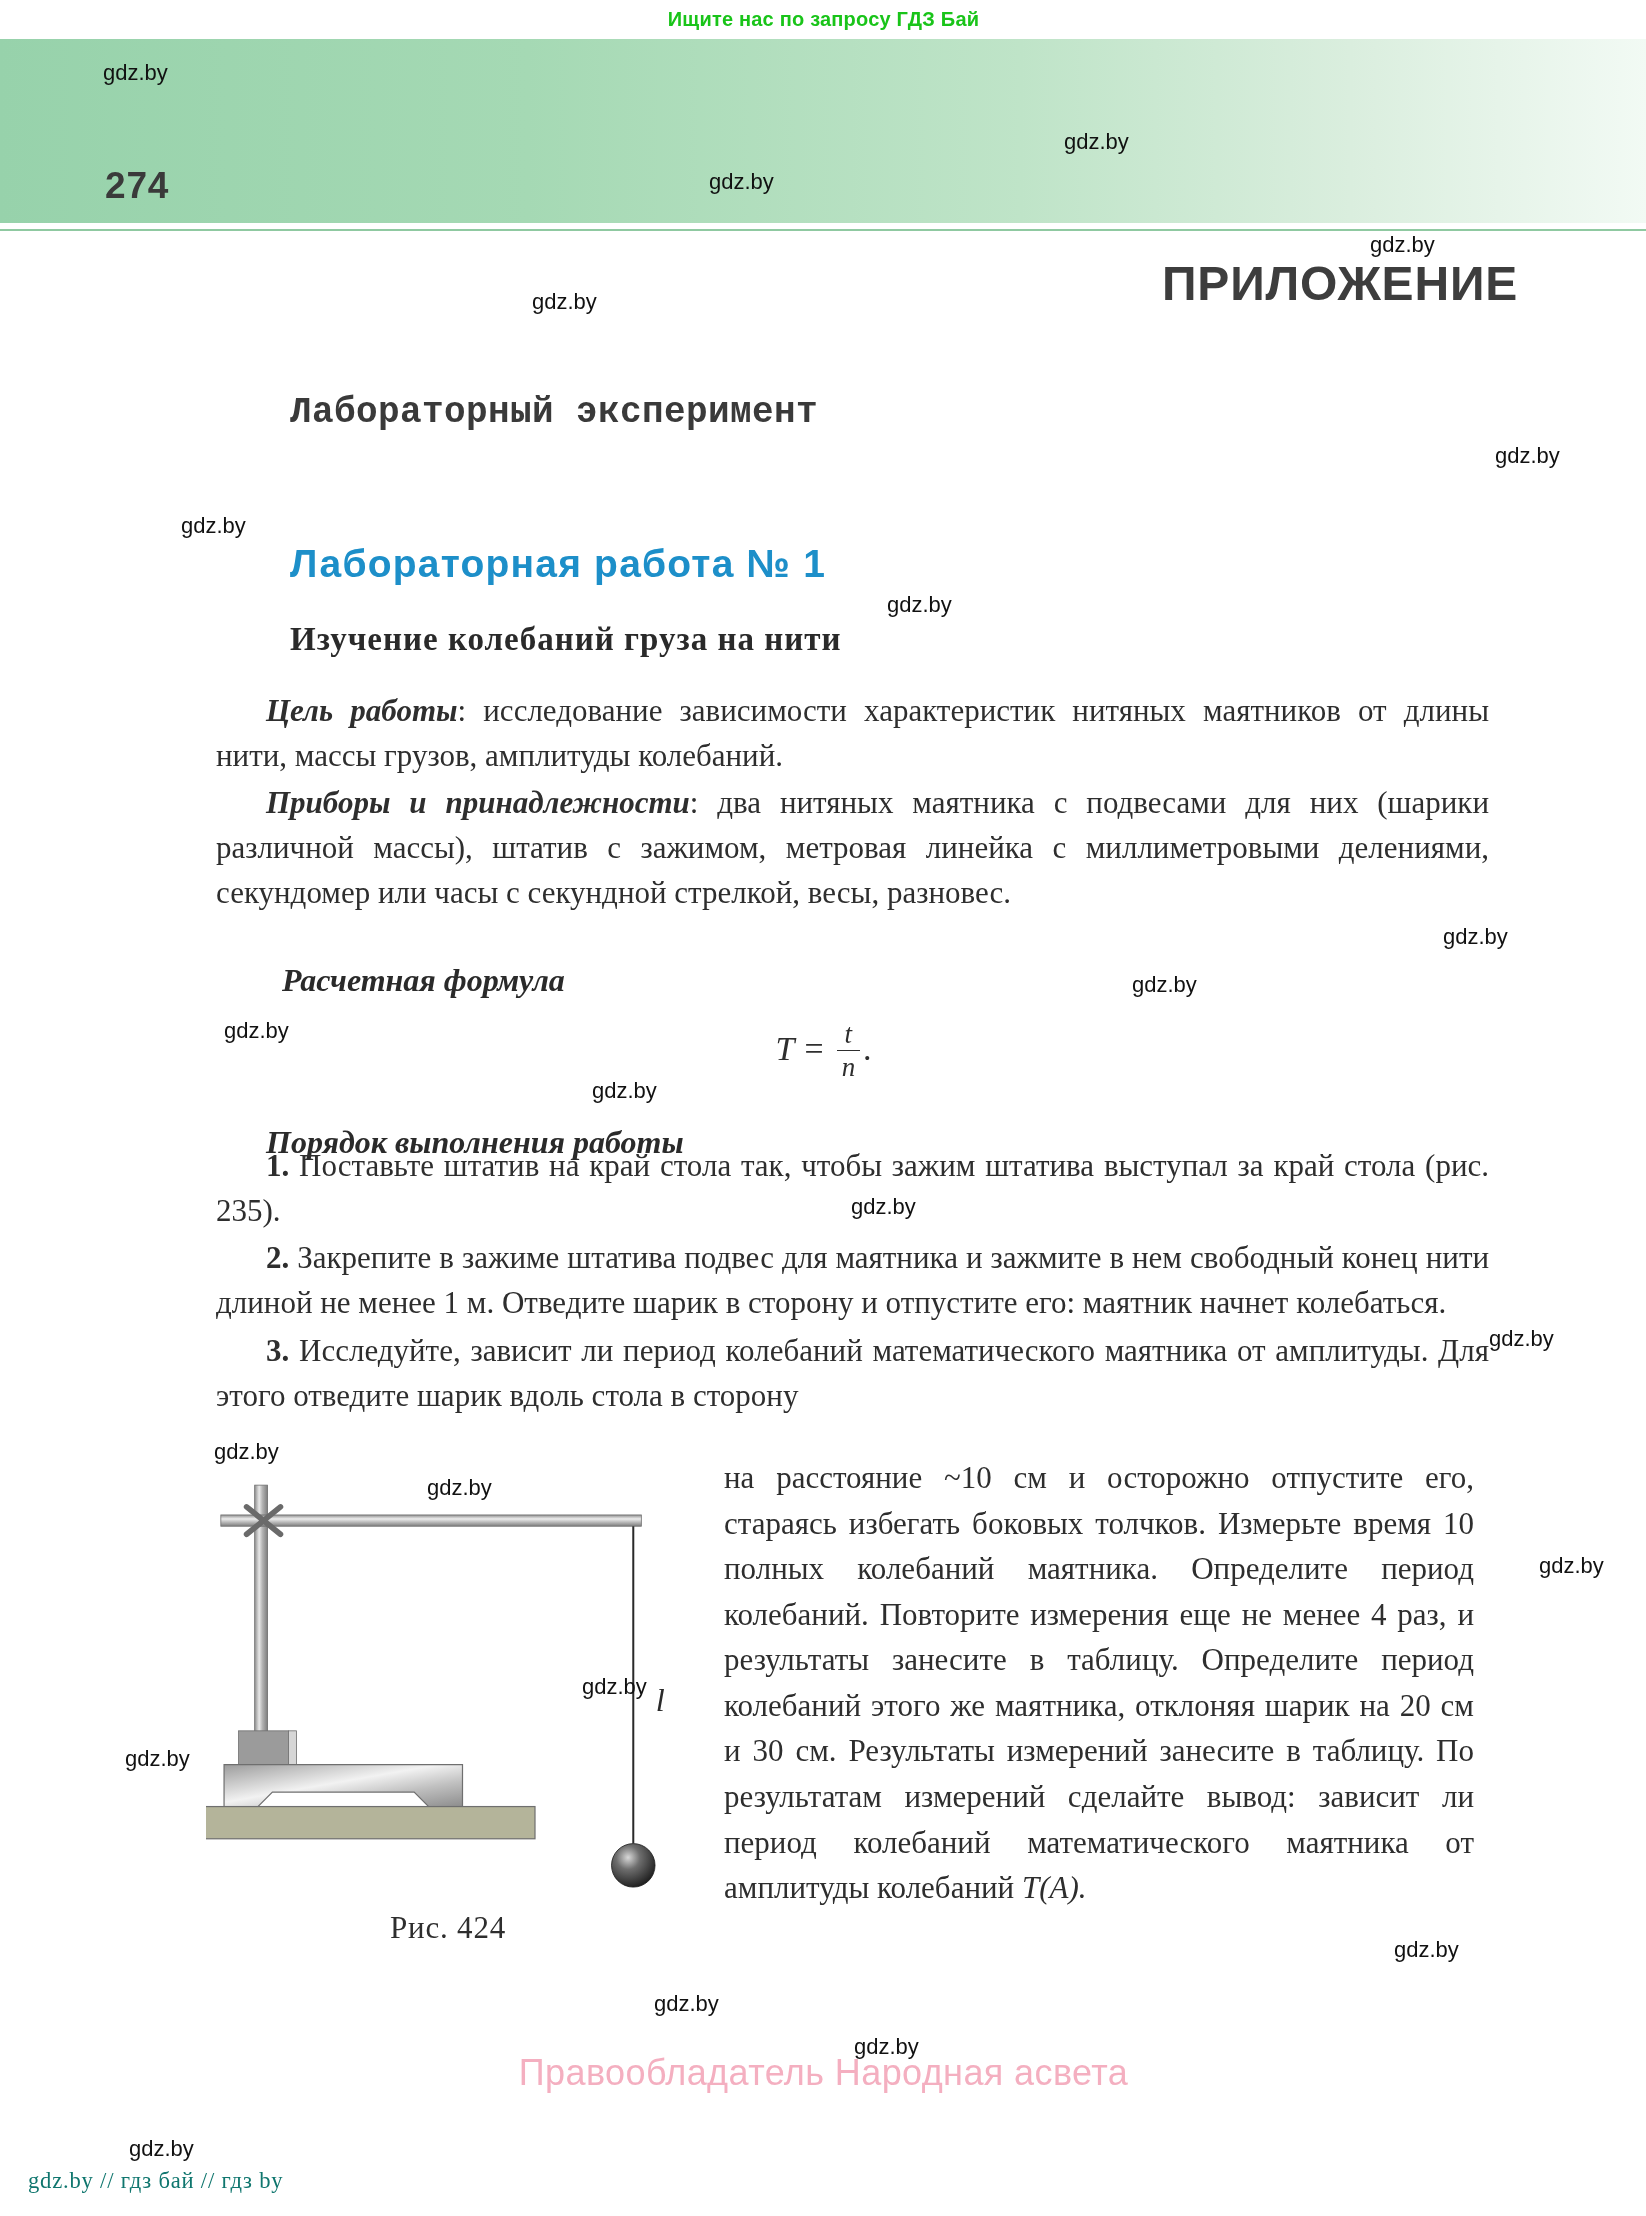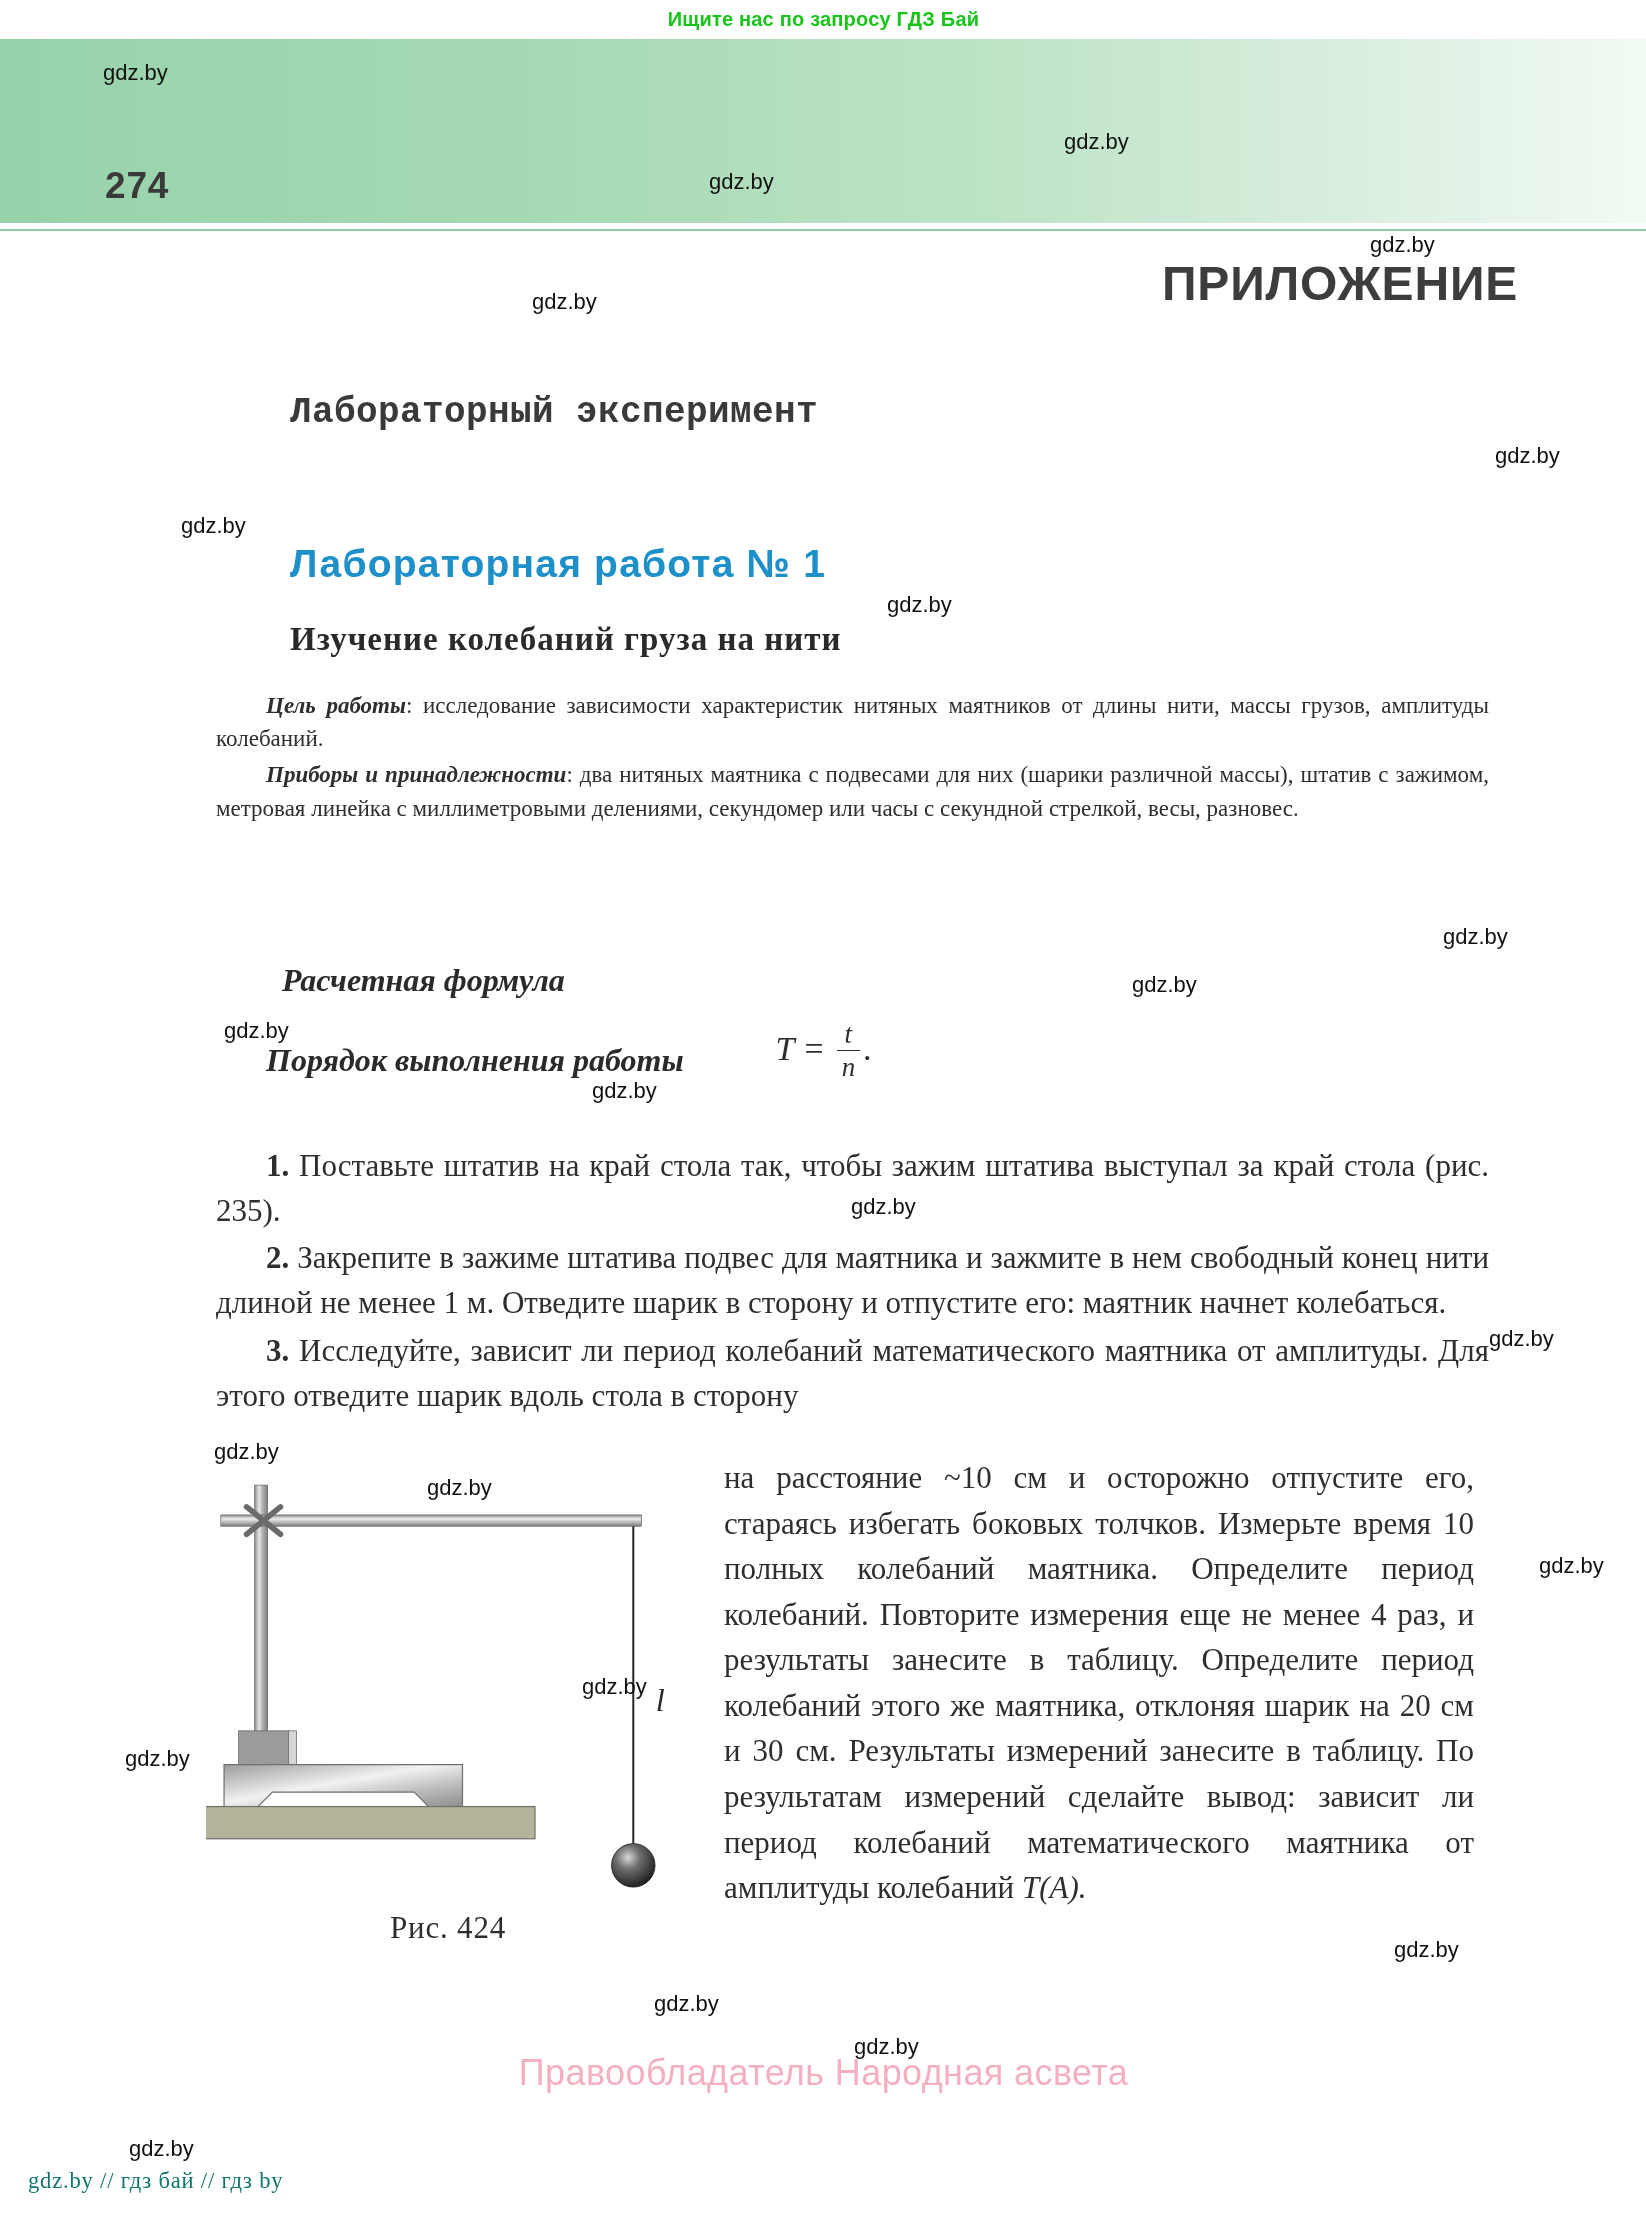--- a/index.html
+++ b/index.html
@@ -52,21 +52,21 @@
   }
   .lab-subtitle{
     position:absolute;left:290px;top:621px;
     font-family:"Liberation Serif",serif;
     font-size:33px;font-weight:700;color:#2a2a2a;letter-spacing:1px;
   }
 
   
   .body-col{
     position:absolute;left:216px;top:689px;width:1273px;
-    font-size:23px;line-height:1.44;color:#2e2e2e;
+    font-size:31px;line-height:1.44;color:#2e2e2e;
     text-align:justify;text-justify:inter-word;
   }
   .body-col p{margin:0 0 3.2px 0;}
   .indent{text-indent:50px;}
   .bi{font-style:italic;font-weight:700;}
   .num{font-weight:700;}
 
   
   .formula{
     position:absolute;left:0;top:1022px;width:100%;
@@ -76,21 +76,21 @@
         margin:0 3.2px;position:relative;top:-1.6px;}
   .frac .n{display:block;padding:0 4.8px;font-size:27px;line-height:1.05;}
   .frac .bar{display:block;border-top:1.6px solid #2e2e2e;margin:1.6px 0;}
   .frac .d{display:block;padding:0 4.8px;font-size:27px;line-height:1.05;}
 
   .sub-head{
     position:absolute;left:266px;
     font-size:32px;font-style:italic;font-weight:700;color:#2a2a2a;
   }
   #calc-head{top:962px;margin-left:16px;}
-  #order-head{top:1042px;}
+  #order-head{top:1124px;}
 
   
   .steps{
     position:absolute;left:216px;top:1144px;width:1273px;
     font-size:31px;line-height:1.44;color:#2e2e2e;
     text-align:justify;text-justify:inter-word;
   }
   .steps p{margin:0 0 3.2px 0;text-indent:50px;}
 
   

